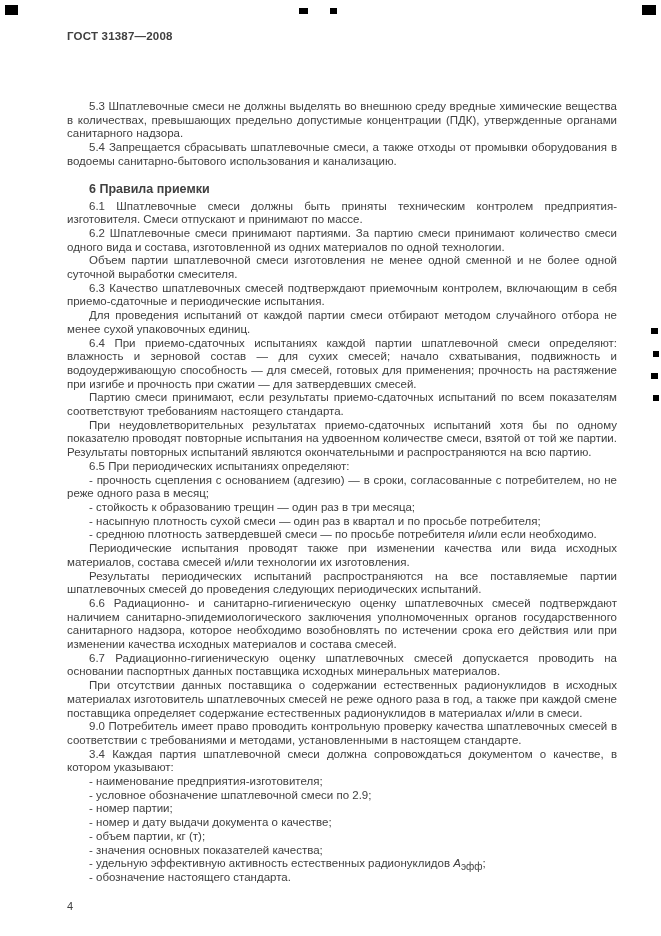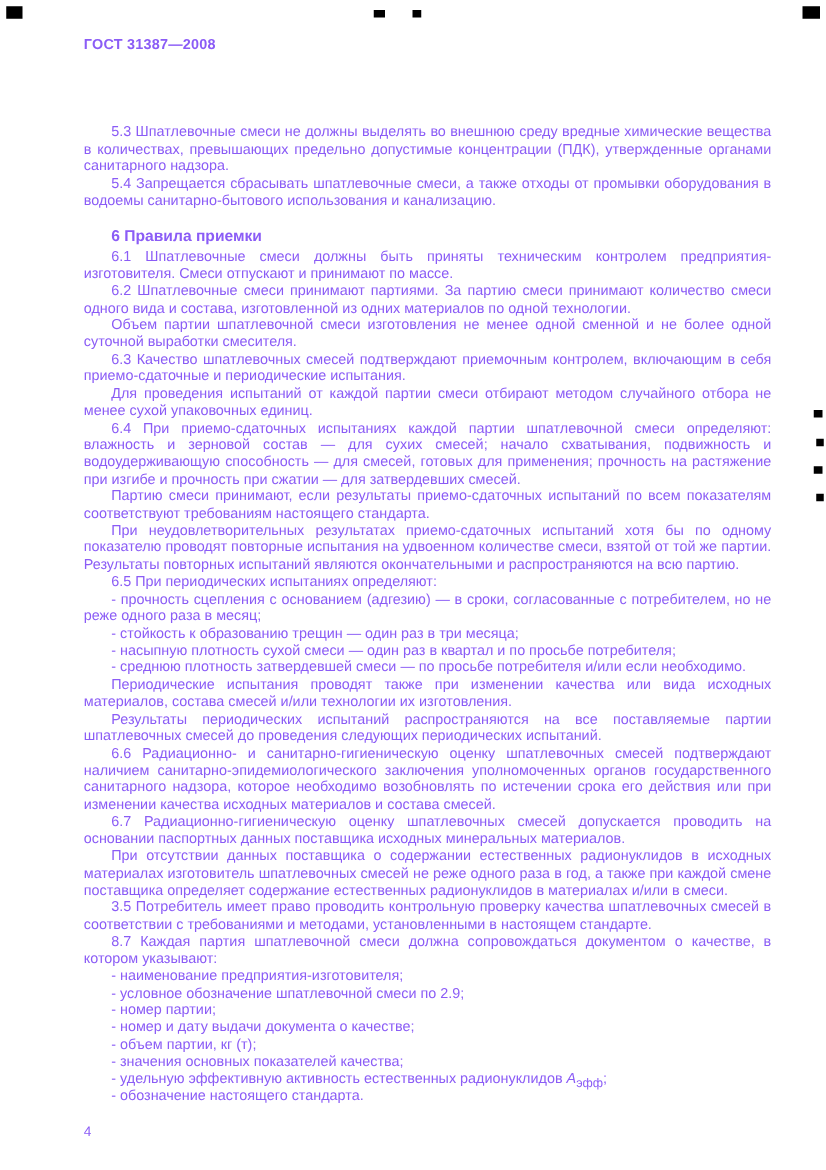--- a/index.html
+++ b/index.html
@@ -3,21 +3,21 @@
 <meta charset="utf-8">
 <style>
   * { box-sizing: border-box; }
   html, body { margin: 0; padding: 0; background: #ffffff; }
   .page {
     position: relative;
     width: 661px;
     height: 936px;
     background: #ffffff;
     font-family: "Liberation Sans", "DejaVu Sans", sans-serif;
-    color: #8b5cf6;
+    color: #404040;
     overflow: hidden;
   }
   .doc-header {
     position: absolute;
     top: 30px;
     left: 67px;
     font-size: 11.5px;
     font-weight: bold;
     letter-spacing: 0.2px;
   }
@@ -91,22 +91,22 @@
     <p>6.5 При периодических испытаниях определяют:</p>
     <p>- прочность сцепления с основанием (адгезию) — в сроки, согласованные с потребителем, но не реже одного раза в месяц;</p>
     <p>- стойкость к образованию трещин — один раз в три месяца;</p>
     <p>- насыпную плотность сухой смеси — один раз в квартал и по просьбе потребителя;</p>
     <p>- среднюю плотность затвердевшей смеси — по просьбе потребителя и/или если необходимо.</p>
     <p>Периодические испытания проводят также при изменении качества или вида исходных материалов, состава смесей и/или технологии их изготовления.</p>
     <p>Результаты периодических испытаний распространяются на все поставляемые партии шпатлевочных смесей до проведения следующих периодических испытаний.</p>
     <p>6.6 Радиационно- и санитарно-гигиеническую оценку шпатлевочных смесей подтверждают наличием санитарно-эпидемиологического заключения уполномоченных органов государственного санитарного надзора, которое необходимо возобновлять по истечении срока его действия или при изменении качества исходных материалов и состава смесей.</p>
     <p>6.7 Радиационно-гигиеническую оценку шпатлевочных смесей допускается проводить на основании паспортных данных поставщика исходных минеральных материалов.</p>
     <p>При отсутствии данных поставщика о содержании естественных радионуклидов в исходных материалах изготовитель шпатлевочных смесей не реже одного раза в год, а также при каждой смене поставщика определяет содержание естественных радионуклидов в материалах и/или в смеси.</p>
-    <p>3.5 Потребитель имеет право проводить контрольную проверку качества шпатлевочных смесей в соответствии с требованиями и методами, установленными в настоящем стандарте.</p>
-    <p>8.7 Каждая партия шпатлевочной смеси должна сопровождаться документом о качестве, в котором указывают:</p>
+    <p>9.0 Потребитель имеет право проводить контрольную проверку качества шпатлевочных смесей в соответствии с требованиями и методами, установленными в настоящем стандарте.</p>
+    <p>3.4 Каждая партия шпатлевочной смеси должна сопровождаться документом о качестве, в котором указывают:</p>
     <p>- наименование предприятия-изготовителя;</p>
     <p>- условное обозначение шпатлевочной смеси по 2.9;</p>
     <p>- номер партии;</p>
     <p>- номер и дату выдачи документа о качестве;</p>
     <p>- объем партии, кг (т);</p>
     <p>- значения основных показателей качества;</p>
     <p><span>- удельную эффективную активность естественных радионуклидов </span><span class="sym">А</span><sub>эфф</sub><span>;</span></p>
     <p>- обозначение настоящего стандарта.</p>
   </div>
 

